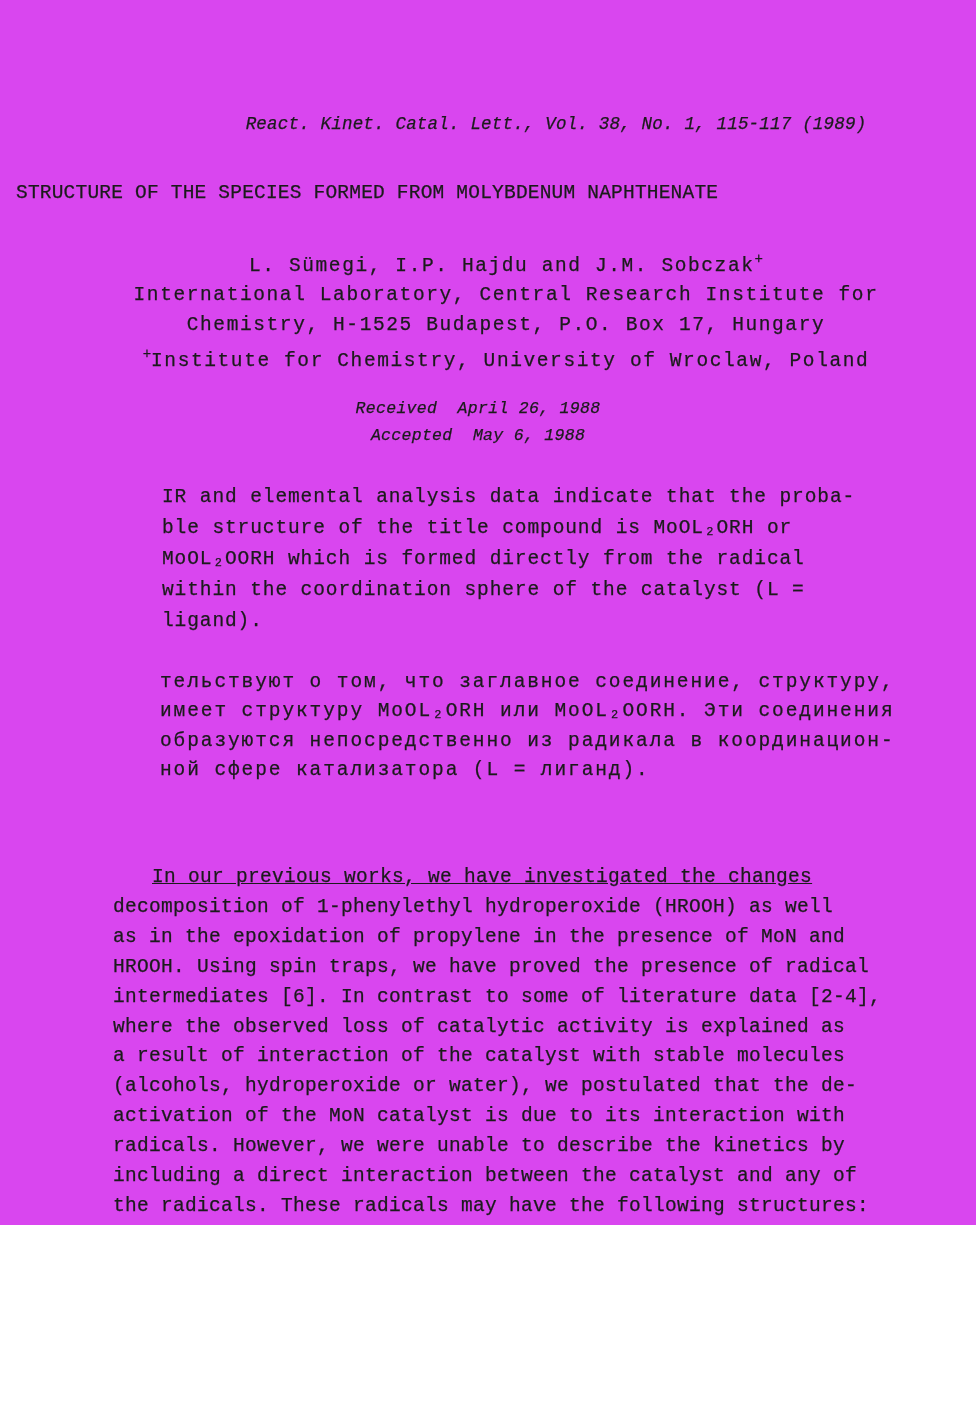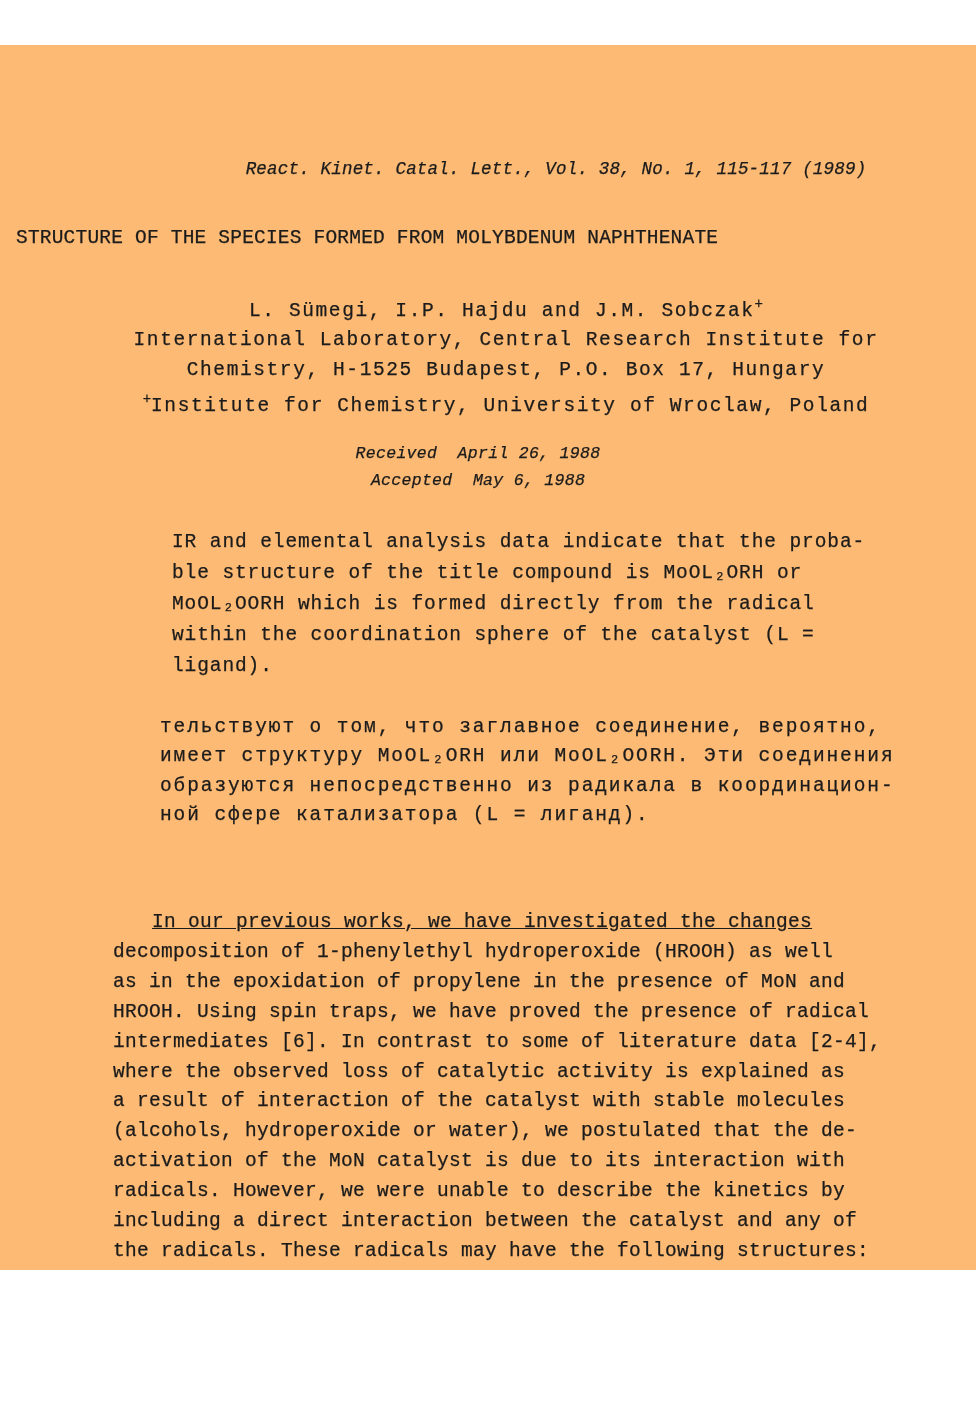--- a/index.html
+++ b/index.html
@@ -4,26 +4,25 @@
 <style>
   html, body {
     margin: 0;
     padding: 0;
     background: #ffffff;
   }
   .page {
     position: relative;
     width: 976px;
     height: 1225px;
-    background: #fdba74;
+    background: #d946ef;
     color: #1b1b1b;
     font-family: "Liberation Mono", "DejaVu Sans Mono", monospace;
     -webkit-text-stroke: 0.25px currentColor;
     overflow: hidden;
-    margin-top: 45px;
   }
   .line { white-space: pre; }
 
   
   .journal-line {
     position: absolute;
     top: 114px; left: 0; width: 100%;
     text-align: center;
     transform: translateX(68px);
     font-style: italic;
@@ -63,21 +62,21 @@
     transform: translateX(-10px);
     font-style: italic;
     font-size: 16.5px;
     line-height: 27px;
     letter-spacing: 0.3px;
   }
 
   
   .abstract-en {
     position: absolute;
-    top: 482px; left: 172px;
+    top: 482px; left: 162px;
     font-size: 19.5px;
     line-height: 31px;
     letter-spacing: 0.9px;
   }
   .abstract-ru {
     position: absolute;
     top: 668px; left: 160px;
     font-size: 19.5px;
     line-height: 29.4px;
     letter-spacing: 1.9px;
@@ -129,21 +128,21 @@
 
   <div class="abstract-en">
     <div class="line">IR and elemental analysis data indicate that the proba-</div>
     <div class="line">ble structure of the title compound is MoOL₂ORH or</div>
     <div class="line">MoOL₂OORH which is formed directly from the radical</div>
     <div class="line">within the coordination sphere of the catalyst (L =</div>
     <div class="line">ligand).</div>
   </div>
 
   <div class="abstract-ru">
-    <div class="line">тельствуют о том, что заглавное соединение, вероятно,</div>
+    <div class="line">тельствуют о том, что заглавное соединение, структуру,</div>
     <div class="line">имеет структуру MoOL₂ORH или MoOL₂OORH. Эти соединения</div>
     <div class="line">образуются непосредственно из радикала в координацион-</div>
     <div class="line">ной сфере катализатора (L = лиганд).</div>
   </div>
 
   <div class="body-block">
     <div class="line indent">In our previous works, we have investigated the changes</div>
     <div class="line">decomposition of 1-phenylethyl hydroperoxide (HROOH) as well</div>
     <div class="line">as in the epoxidation of propylene in the presence of MoN and</div>
     <div class="line">HROOH. Using spin traps, we have proved the presence of radical</div>

